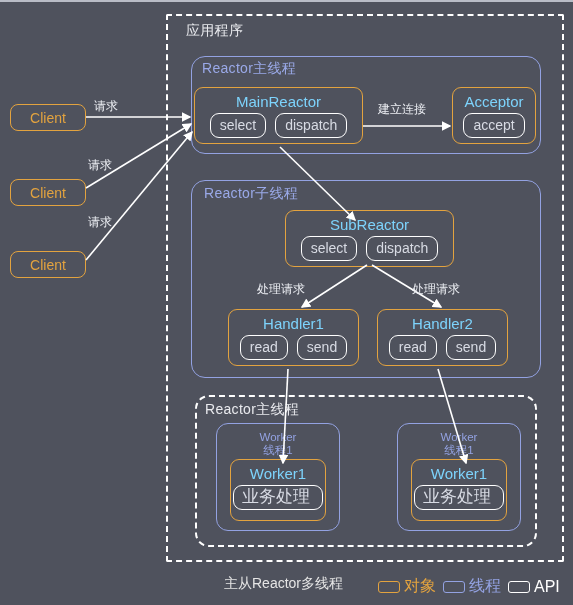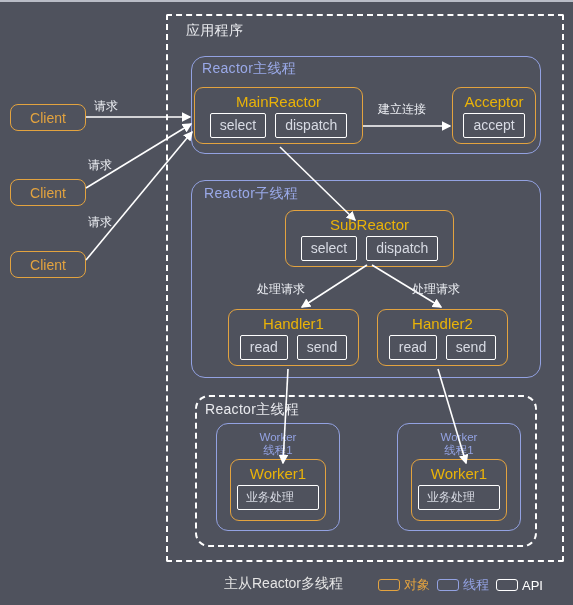--- a/index.html
+++ b/index.html
@@ -64,46 +64,46 @@
   
   .obj-box{
     border:1.8px solid #e3a33f;
     border-radius:9px;
     background:transparent;
     display:flex;
     flex-direction:column;
     align-items:center;
   }
   .obj-title{
-    color:#eab308;
+    color:#7dd3fc;
     font-size:15px;
     line-height:17px;
     margin-top:5px;
     margin-bottom:3px;
     white-space:nowrap;
   }
   .obj-row{
     display:flex;
     gap:9px;
     align-items:center;
     justify-content:center;
     margin-bottom:5px;
   }
   
   .api{
     border:1.6px solid #ffffff;
-    border-radius:2px;
+    border-radius:9px;
     color:#d8dbe4;
     font-size:14px;
     line-height:16px;
     padding:3px 9px 4px 9px;
     white-space:nowrap;
     background:transparent;
   }
-  .api.cn{font-size:12px;padding:3px 24px 4px 8px;}
+  .api.cn{font-size:17px;padding:3px 12px 4px 8px;}
 
   
   .client-box{
     border:1.8px solid #e3a33f;
     border-radius:8px;
     color:#e3a33f;
     font-size:14px;
     display:flex;align-items:center;justify-content:center;
   }
 
@@ -129,21 +129,21 @@
   }
   .legend-items{
     position:absolute;left:378px;top:4px;
     display:flex;align-items:center;gap:7px;
   }
   .legend-item{display:flex;align-items:center;gap:4px;}
   .swatch{width:22px;height:12px;border-radius:3px;box-sizing:border-box;}
   .sw-obj{border:1.8px solid #e3a33f;}
   .sw-thread{border:1.8px solid #93a2e2;}
   .sw-api{border:1.8px solid #ffffff;}
-  .lg-text{font-size:13px;white-space:nowrap;}
+  .lg-text{font-size:16px;white-space:nowrap;}
   .lg-obj{color:#e3a33f;}
   .lg-thread{color:#93a2e2;}
   .lg-api{color:#ffffff;}
 </style>
 </head>
 <body>
 
 <div id="stage">
 
   <svg id="wires" viewBox="0 0 573 605">

